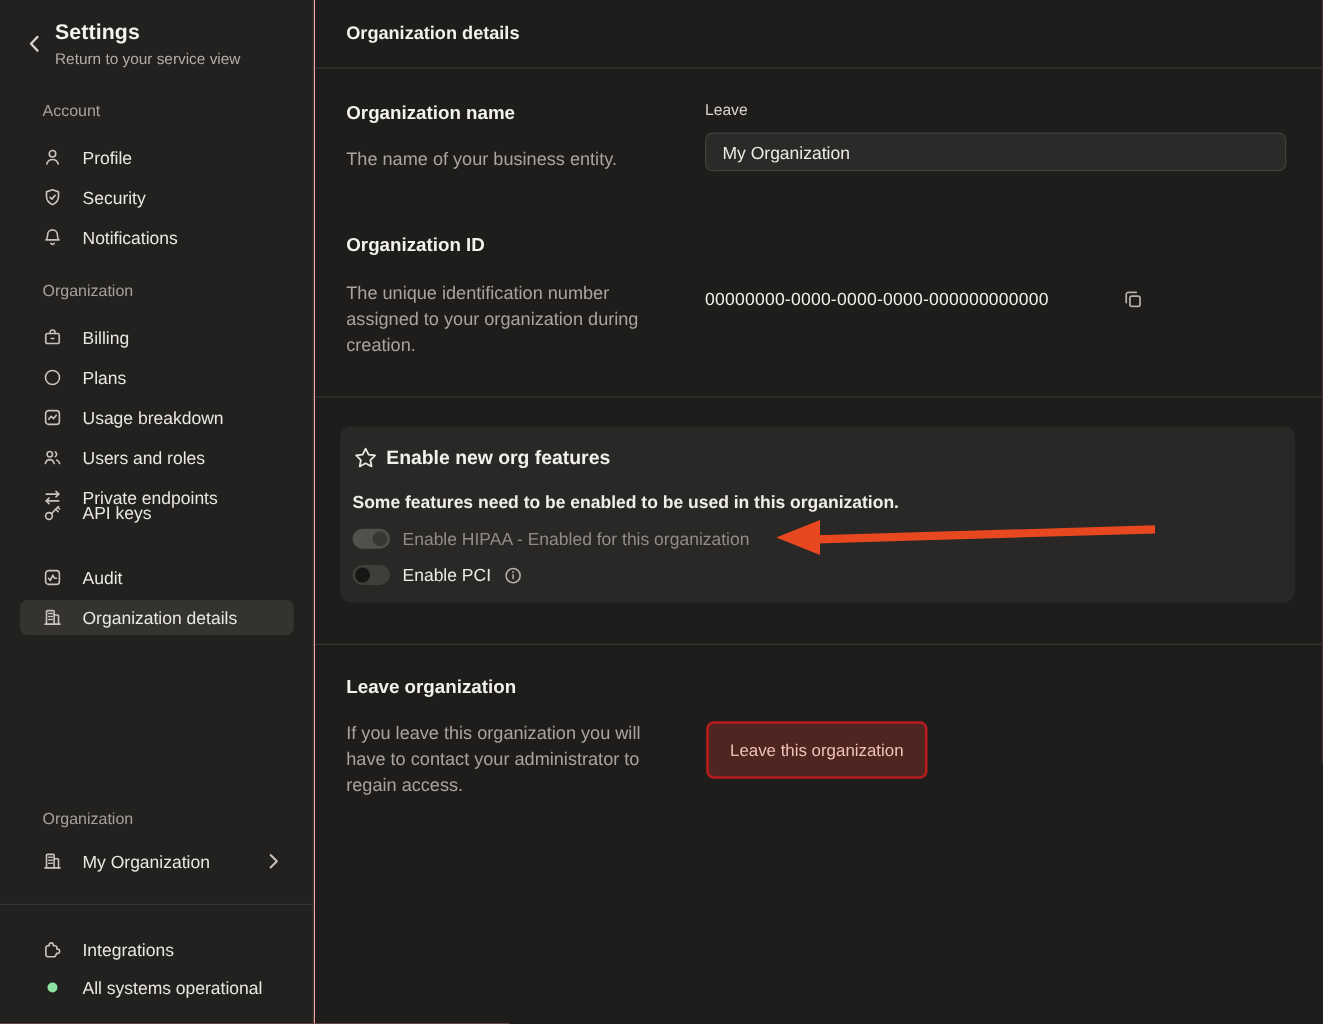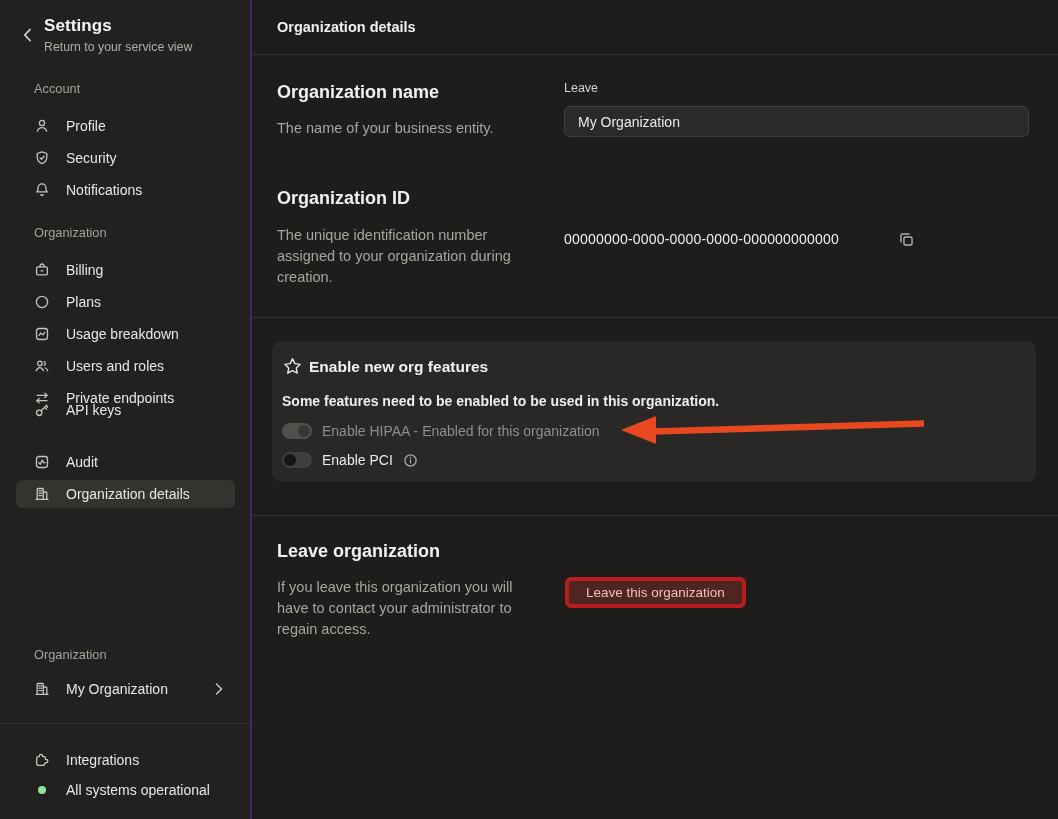--- a/index.html
+++ b/index.html
@@ -1,37 +1,37 @@
 <!DOCTYPE html>
 <html><head>
 <meta charset="utf-8">
 <style>
   * { margin:0; padding:0; box-sizing:border-box; }
   html,body { background:#141312; }
   body { font-family:"Liberation Sans", sans-serif; -webkit-font-smoothing:antialiased; }
-  #app { position:relative; width:1058px; height:819px; background:#4c1d95; overflow:hidden; color:#f1efec; }
+  #app { position:relative; width:1058px; height:819px; background:#fca5a5; overflow:hidden; color:#f1efec; }
 
   
   .sidebar { position:absolute; left:0; top:0; width:251px; height:819px; background:#22211f; border-right:1px solid #373533; }
   .sb-back { position:absolute; left:18px; top:25px; width:18px; height:20px; color:#d8d5cf; display:flex; align-items:center; justify-content:center; cursor:pointer; }
   .sb-title { position:absolute; left:44px; top:16px; font-size:17px; font-weight:700; color:#f5f3f0; letter-spacing:.1px; }
   .sb-subtitle { position:absolute; left:44px; top:40px; font-size:12.3px; color:#b2aea7; }
   .sb-label { position:absolute; left:34px; font-size:12.8px; font-weight:500; color:#a6a29b; }
   .sb-item { position:absolute; left:16px; width:219px; height:28px; display:flex; align-items:center; gap:16px; padding-left:18px; border-radius:6px; font-size:14px; color:#e9e7e3; cursor:pointer; }
   .sb-item .ic { width:16px; height:16px; flex:0 0 16px; color:#c7c4be; display:flex; align-items:center; justify-content:center; }
   .sb-item.selected { background:#343330; }
   .sb-item .chev { margin-left:auto; margin-right:12px; color:#c7c4be; }
   .sb-divider { position:absolute; left:0; top:723px; width:251px; height:1px; background:#373533; }
   .status-dot { width:8px; height:8px; border-radius:50%; margin:0 4px; }
 
   
   .main { position:absolute; left:252px; top:0; width:806px; height:819px; background:#1e1d1b; }
   .m-header { position:absolute; left:0; top:0; width:806px; height:55px; border-bottom:1px solid #35342f; }
   .m-title { position:absolute; left:25px; top:0; line-height:55px; font-size:14.5px; font-weight:700; color:#f3f1ee; }
-  .sec-heading { position:absolute; left:25px; font-size:18px; font-weight:700; color:#f3f1ee; }
+  .sec-heading { position:absolute; left:25px; font-size:15px; font-weight:700; color:#f3f1ee; }
   .sec-desc { position:absolute; left:25px; font-size:14.5px; line-height:21px; color:#a9a59e; }
   .hdivider { position:absolute; left:0; width:806px; height:1px; background:#35342f; }
 
   .field-label { position:absolute; left:312px; top:81px; font-size:12.5px; color:#d8d5cf; }
   .text-input { position:absolute; left:312px; top:106px; width:465px; height:31px; background:#2b2a28; border:1px solid #413f3c; border-radius:6px; color:#eceae7; font-size:14px; font-family:"Liberation Sans",sans-serif; padding:0 13px; outline:none; }
 
   .org-id-value { position:absolute; left:312px; top:231px; font-size:14px; letter-spacing:.2px; color:#f1efec; }
   .copy-btn { position:absolute; left:645px; top:230px; width:18px; height:18px; color:#b3b0aa; cursor:pointer; display:flex; align-items:center; justify-content:center; background:none; border:none; padding:0; }
 
   
@@ -46,21 +46,21 @@
   .toggle.on-disabled .knob { right:2px; background:#393733; }
   .toggle.off { background:#403e3b; }
   .toggle.off .knob { left:2px; background:#171614; }
   .tg-label { font-size:14px; font-weight:500; }
   .tg-label.muted { color:#908d88; }
   .tg-label.normal { color:#eceae7; }
   .info-ic { width:15px; height:15px; color:#b3b0aa; display:flex; align-items:center; justify-content:center; cursor:pointer; }
 
   .arrow-overlay { position:absolute; left:358px; top:406px; width:330px; height:42px; pointer-events:none; }
 
-  .danger-btn { position:absolute; left:313px; top:577px; height:31px; padding:0 17px; background:#4e2521; border:4px solid #b91c1c; border-radius:6px; color:#f3c1b7; font-size:13.5px; font-family:"Liberation Sans",sans-serif; cursor:pointer; }
+  .danger-btn { position:absolute; left:313px; top:577px; height:46px; padding:0 17px; background:#4e2521; border:2px solid #b91c1c; border-radius:6px; color:#f3c1b7; font-size:13.5px; font-family:"Liberation Sans",sans-serif; cursor:pointer; }
 
   svg { display:block; }
 </style>
 </head>
 <body>
 
 <div id="app">
 
   <nav class="sidebar">
     <div class="sb-back">

